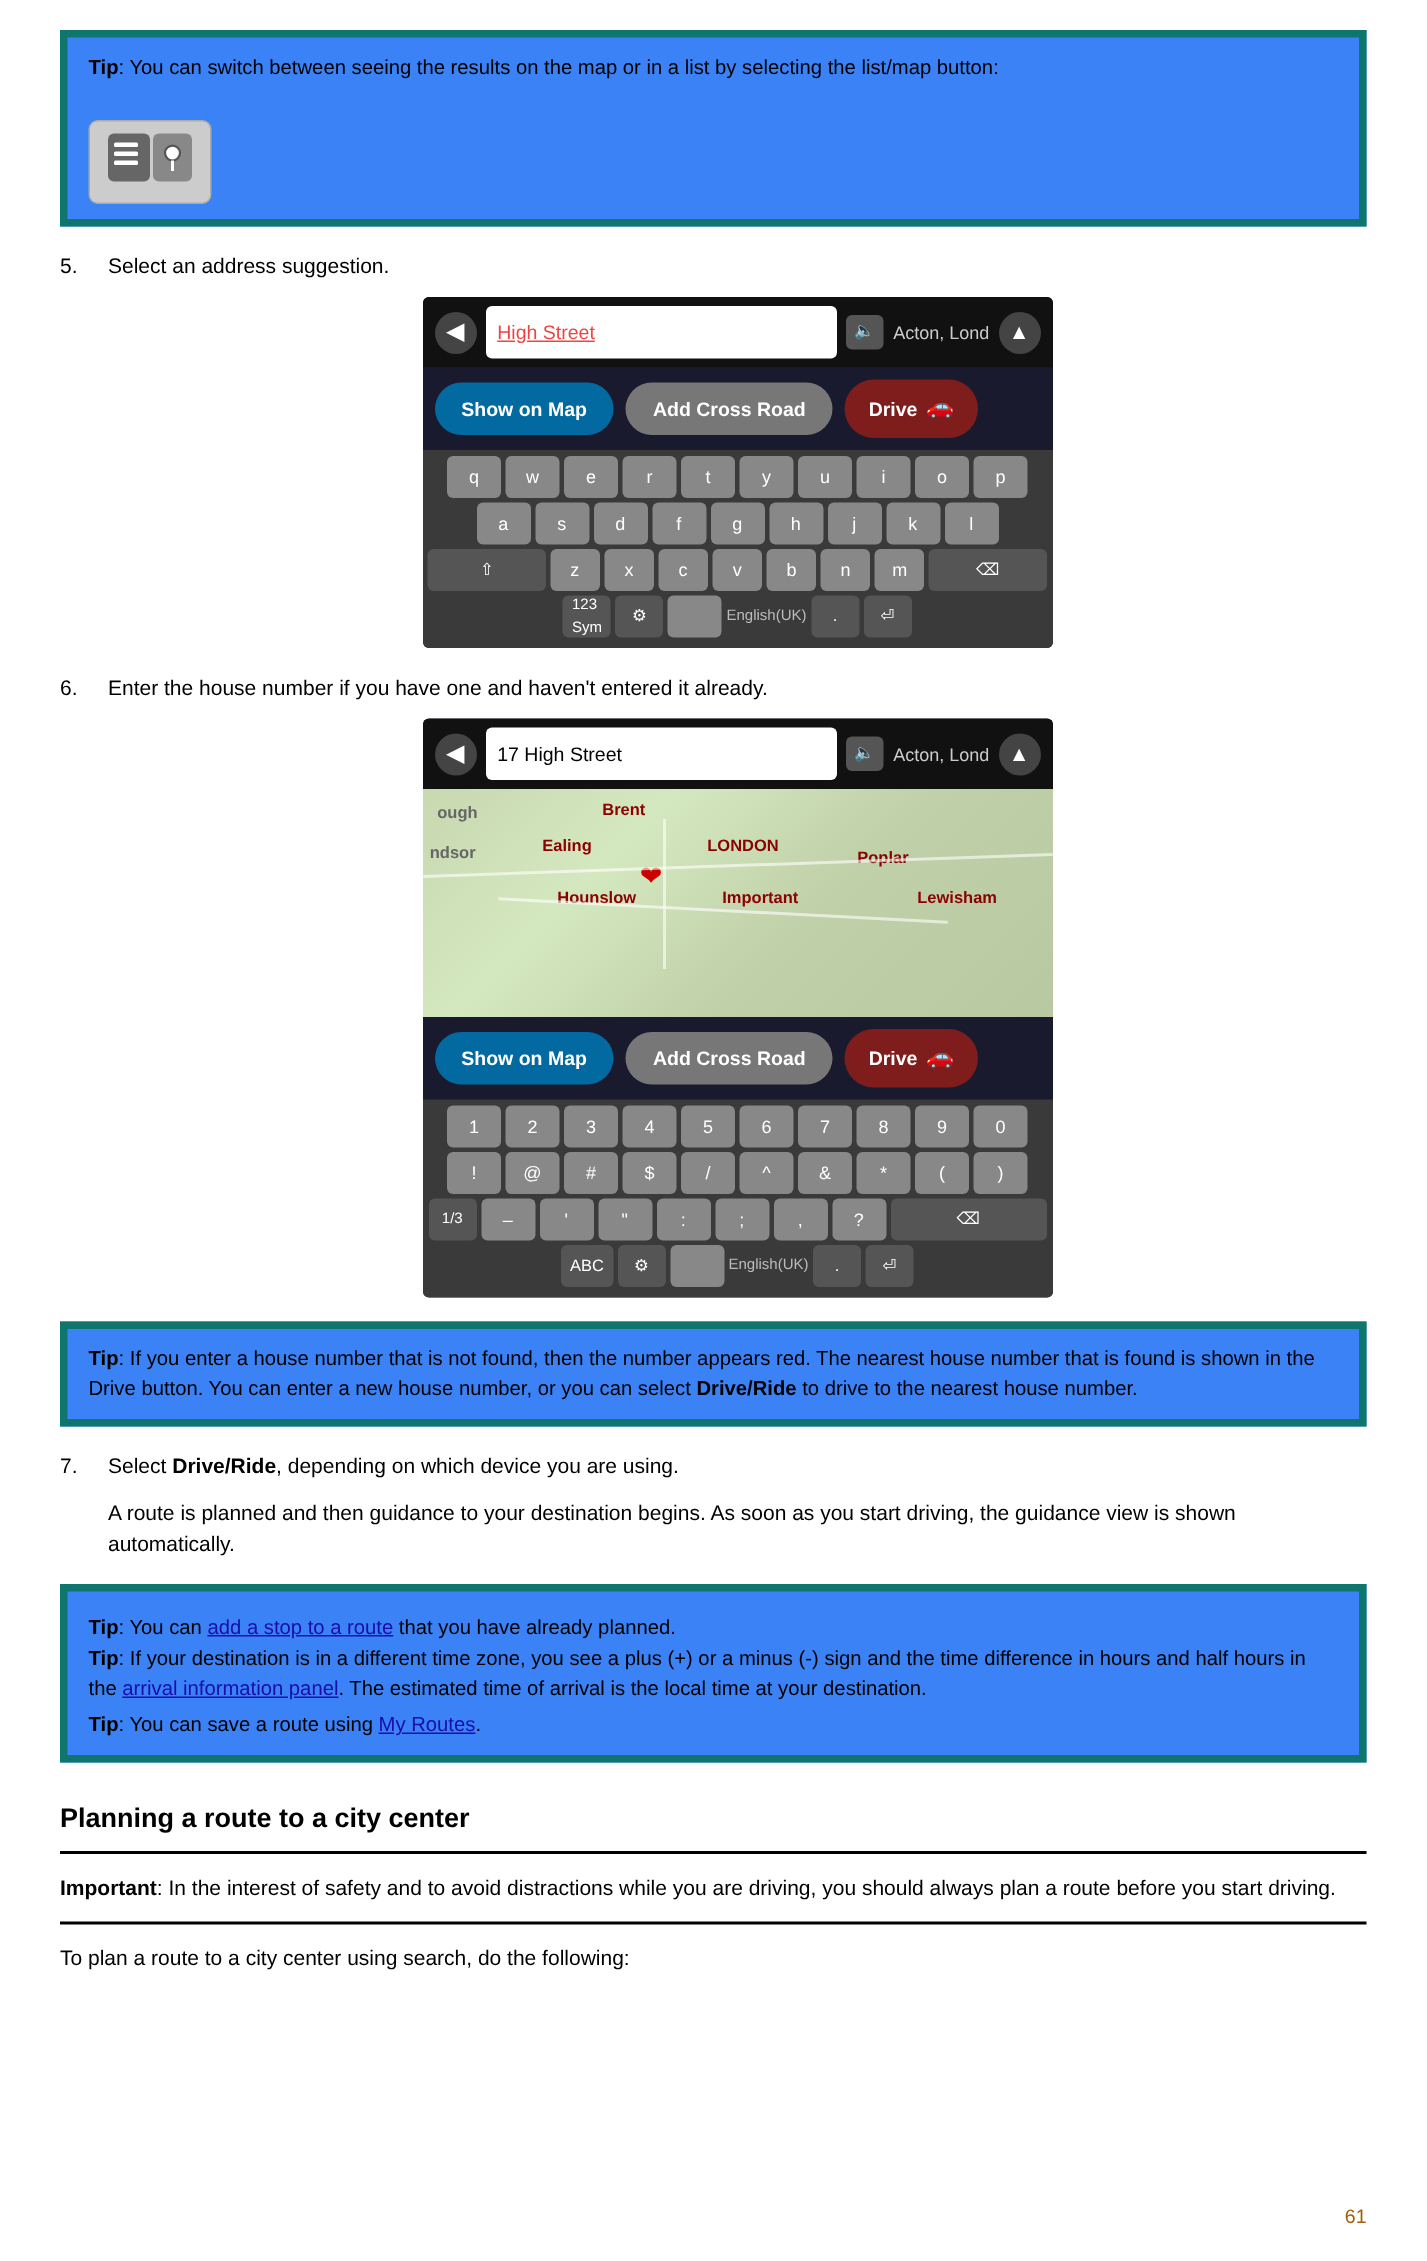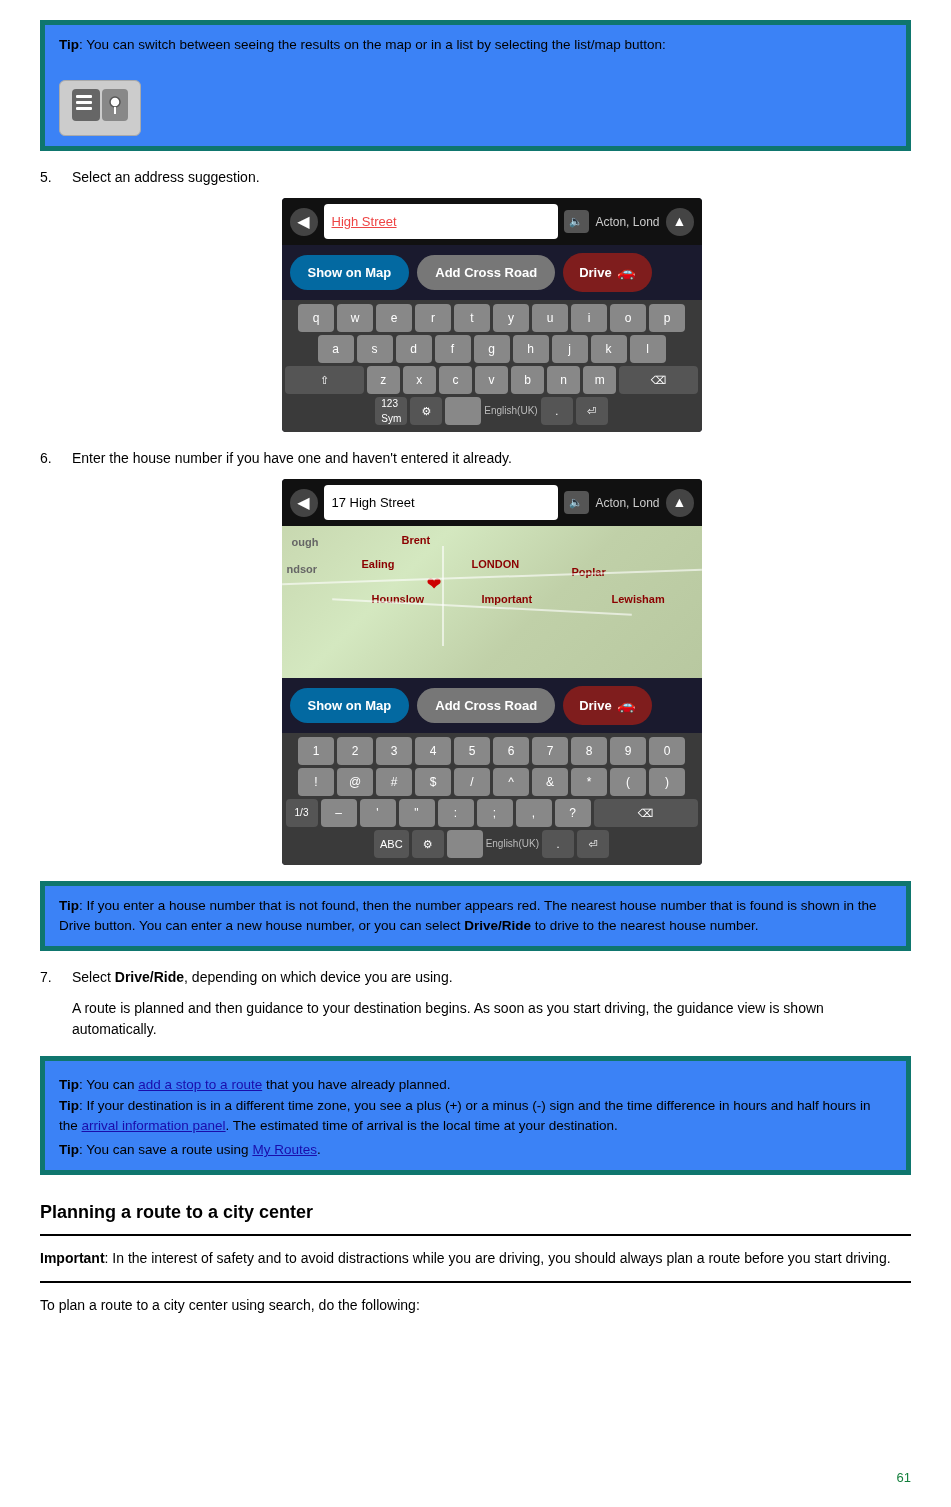--- a/index.html
+++ b/index.html
@@ -217,21 +217,21 @@
     .body-text {
       font-size: 14px;
       margin-bottom: 8px;
     }
     a { color: #1a0dab; text-decoration: underline; }
     .page-number {
       position: absolute;
       bottom: 10px;
       right: 20px;
       font-size: 13px;
-      color: #15803d;
+      color: #a16207;
     }
     
     .map-road {
       position: absolute;
       background: #fff;
       opacity: 0.6;
     }
     .inner-content {
       position: relative;
       min-height: 1507px;

